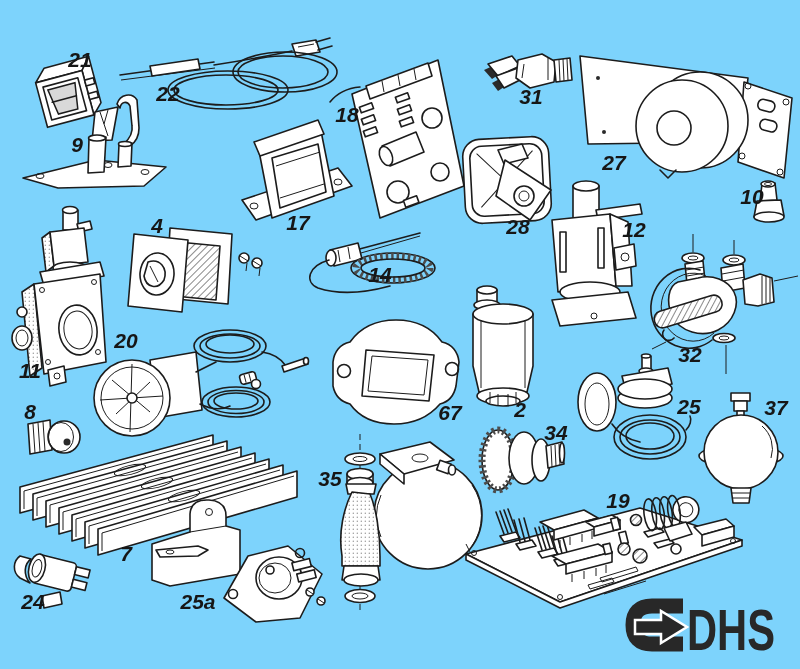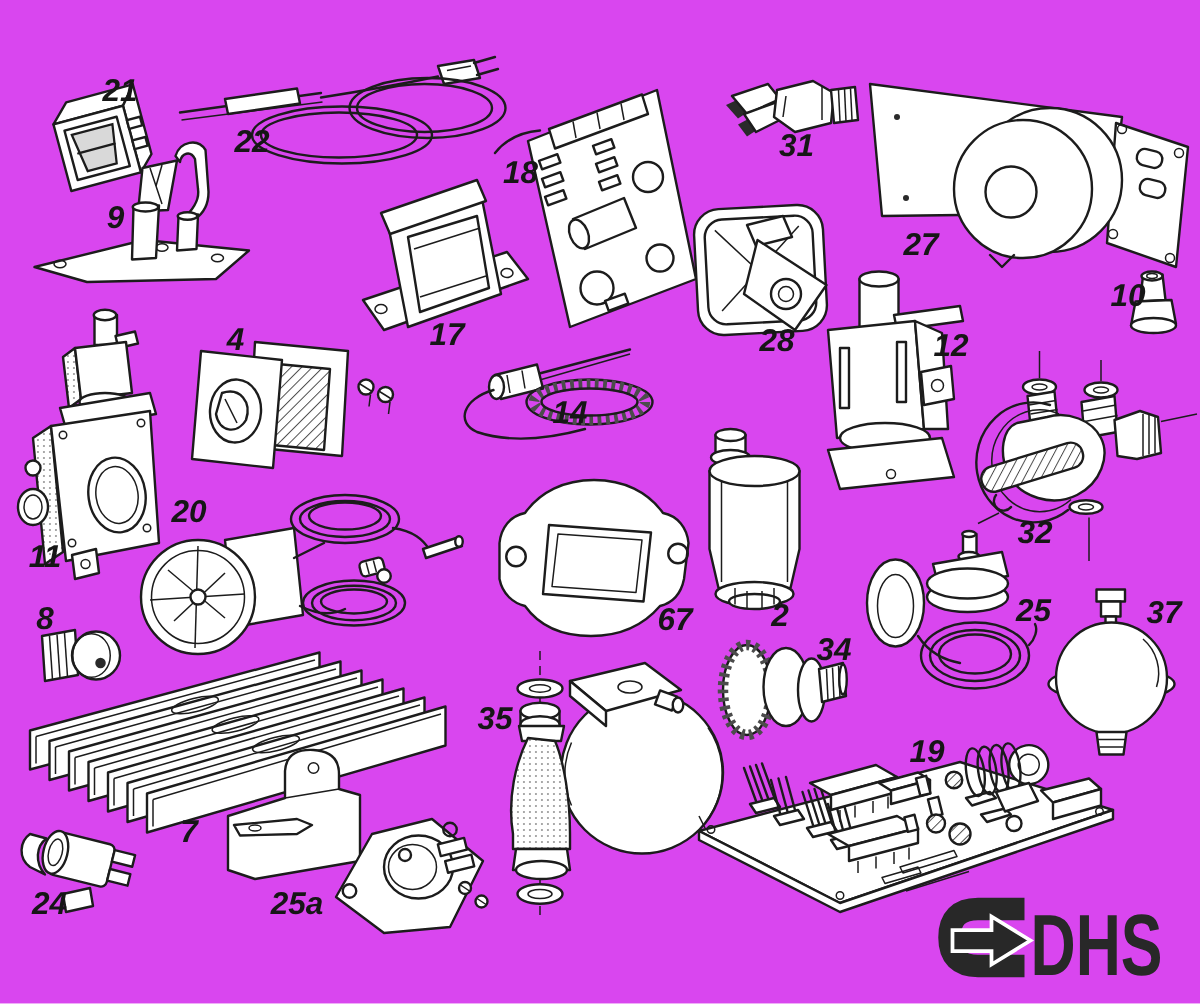--- a/index.html
+++ b/index.html
@@ -1,16 +1,16 @@
 <!DOCTYPE html>
 <html><head>
 <meta charset="utf-8">
 <style>
   html,body{margin:0;padding:0;background:#fff}
-  .stage{position:relative;width:800px;height:669px;background:#d946ef;overflow:hidden}
+  .stage{position:relative;width:800px;height:669px;background:#7dd3fc;overflow:hidden}
   svg{display:block}
   .w{fill:#ffffff;stroke:#1c1c1c;stroke-width:1.6;stroke-linejoin:round;stroke-linecap:round}
   .s{fill:none;stroke:#1c1c1c;stroke-width:1.6;stroke-linejoin:round;stroke-linecap:round}
   .t{fill:none;stroke:#1c1c1c;stroke-width:1;stroke-linejoin:round}
   .d{fill:#2a2a2a;stroke:none}
   .gy{fill:#d9d9d9;stroke:#1c1c1c;stroke-width:1.5}
   .dt{fill:url(#dots);stroke:#1c1c1c;stroke-width:1.6;stroke-linejoin:round}
   .ht{fill:url(#hatch);stroke:#1c1c1c;stroke-width:1.6;stroke-linejoin:round}
   .lbl{font:italic 800 21px "Liberation Sans",sans-serif;fill:#161616}
   .logo-txt{font:800 58px "Liberation Sans",sans-serif;fill:#282828}

